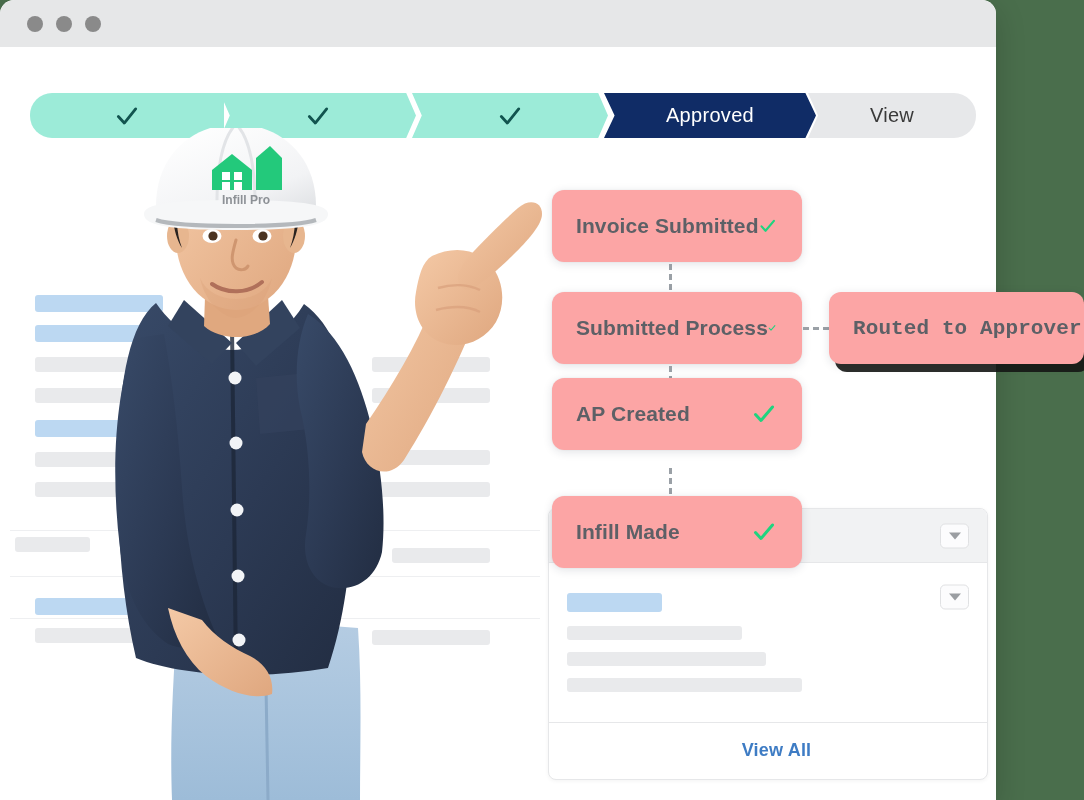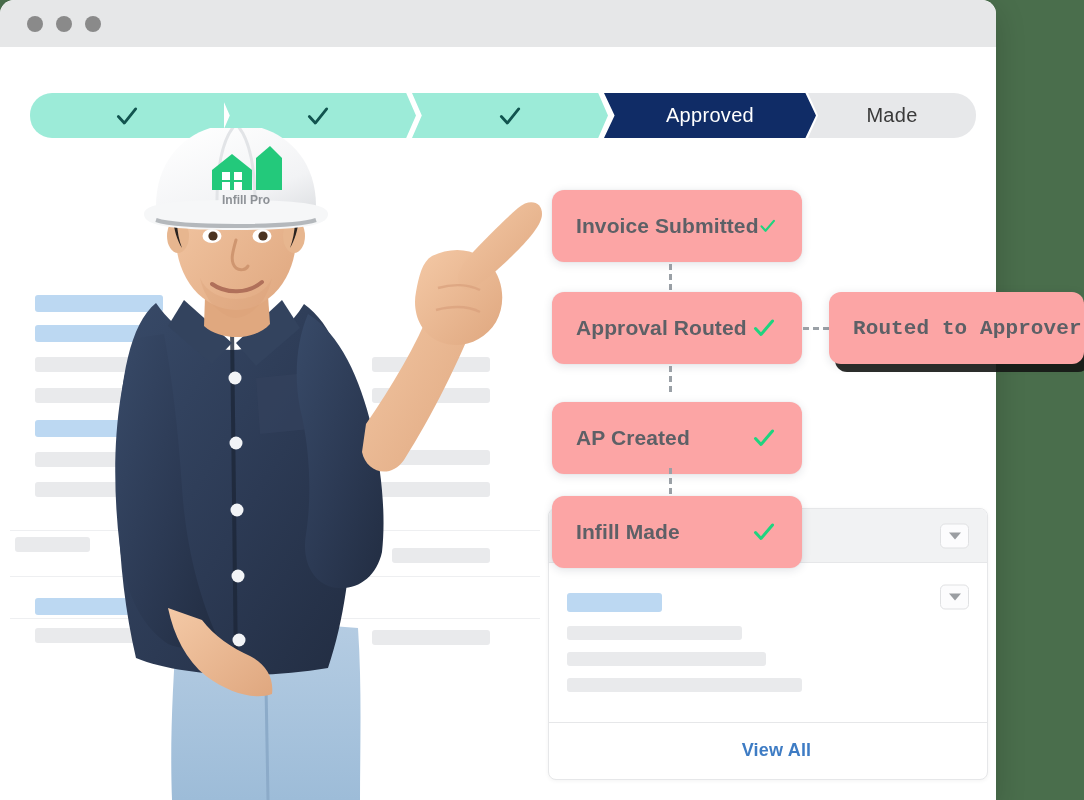--- a/index.html
+++ b/index.html
@@ -206,21 +206,21 @@
       <svg class="tick" viewBox="0 0 24 24" fill="none">
         <path d="M4 12.5 L9.5 18.5 L20 5.5" stroke="#11544f" stroke-width="2.6" stroke-linecap="round" stroke-linejoin="round"></path>
       </svg>
     </div>
 
     <div class="seg seg-3" style="background: rgb(16, 44, 102); text-align: center;">
       <span class="seg-label">Approved</span>
     </div>
 
     <div class="seg seg-4" style="background: rgb(231, 232, 234);">
-      <span class="seg-label">Made</span>
+      <span class="seg-label">View</span>
     </div>
   </div>
 
   <div id="list-panel">
     <div class="row-head">
       <div class="caret-btn">
         <span class="tri"></span>
       </div>
     </div>
     <div class="row-body">
@@ -355,39 +355,39 @@
 <div class="wcard" id="card-0" style="left:552px; top:190px; width:250px; height:72px;">
   <span class="wlabel">Invoice Submitted</span>
   <svg class="wcheck" viewBox="0 0 24 24" fill="none">
     <path d="M3.5 12.5 L9 18.5 L20.5 5" stroke="#1ed47f" stroke-width="3" stroke-linecap="round" stroke-linejoin="round"></path>
   </svg>
 </div>
 
 <div class="dashline" style="left:669px; top:264px; height:26px;"></div>
 
 <div class="wcard" id="card-1" style="left:552px; top:292px; width:250px; height:72px;">
-  <span class="wlabel">Approval Routed</span>
+  <span class="wlabel">Submitted Process</span>
   <svg class="wcheck" viewBox="0 0 24 24" fill="none">
     <path d="M3.5 12.5 L9 18.5 L20.5 5" stroke="#1ed47f" stroke-width="3" stroke-linecap="round" stroke-linejoin="round"></path>
   </svg>
 </div>
 
 <div class="dashline horiz" style="left:803px; top:327px; width:26px;"></div>
 
 <div class="wcard" id="card-2" style="left:829px; top:292px; width:255px; height:72px;
             box-shadow: 6px 8px 0 rgba(20,22,20,.9), 0 2px 10px rgba(30,40,60,.13); font-family: Liberation Mono, monospace;">
   <span class="wlabel">Routed to Approver</span>
   <svg class="wcheck" viewBox="0 0 24 24" fill="none">
     <path d="M3.5 12.5 L9 18.5 L20.5 5" stroke="#1ed47f" stroke-width="3" stroke-linecap="round" stroke-linejoin="round"></path>
   </svg>
 </div>
 
 <div class="dashline" style="left:669px; top:366px; height:26px;"></div>
 
-<div class="wcard" id="card-3" style="left:552px; top:402px; width:250px; height:72px;text-align:right;">
+<div class="wcard" id="card-3" style="left:552px; top:378px; width:250px; height:72px;text-align:right;">
   <span class="wlabel">AP Created</span>
   <svg class="wcheck" viewBox="0 0 24 24" fill="none">
     <path d="M3.5 12.5 L9 18.5 L20.5 5" stroke="#1ed47f" stroke-width="3" stroke-linecap="round" stroke-linejoin="round"></path>
   </svg>
 </div>
 
 <div class="dashline" style="left:669px; top:468px; height:26px;"></div>
 
 <div class="wcard" id="card-4" style="left:552px; top:496px; width:250px; height:72px;">
   <span class="wlabel">Infill Made</span>

